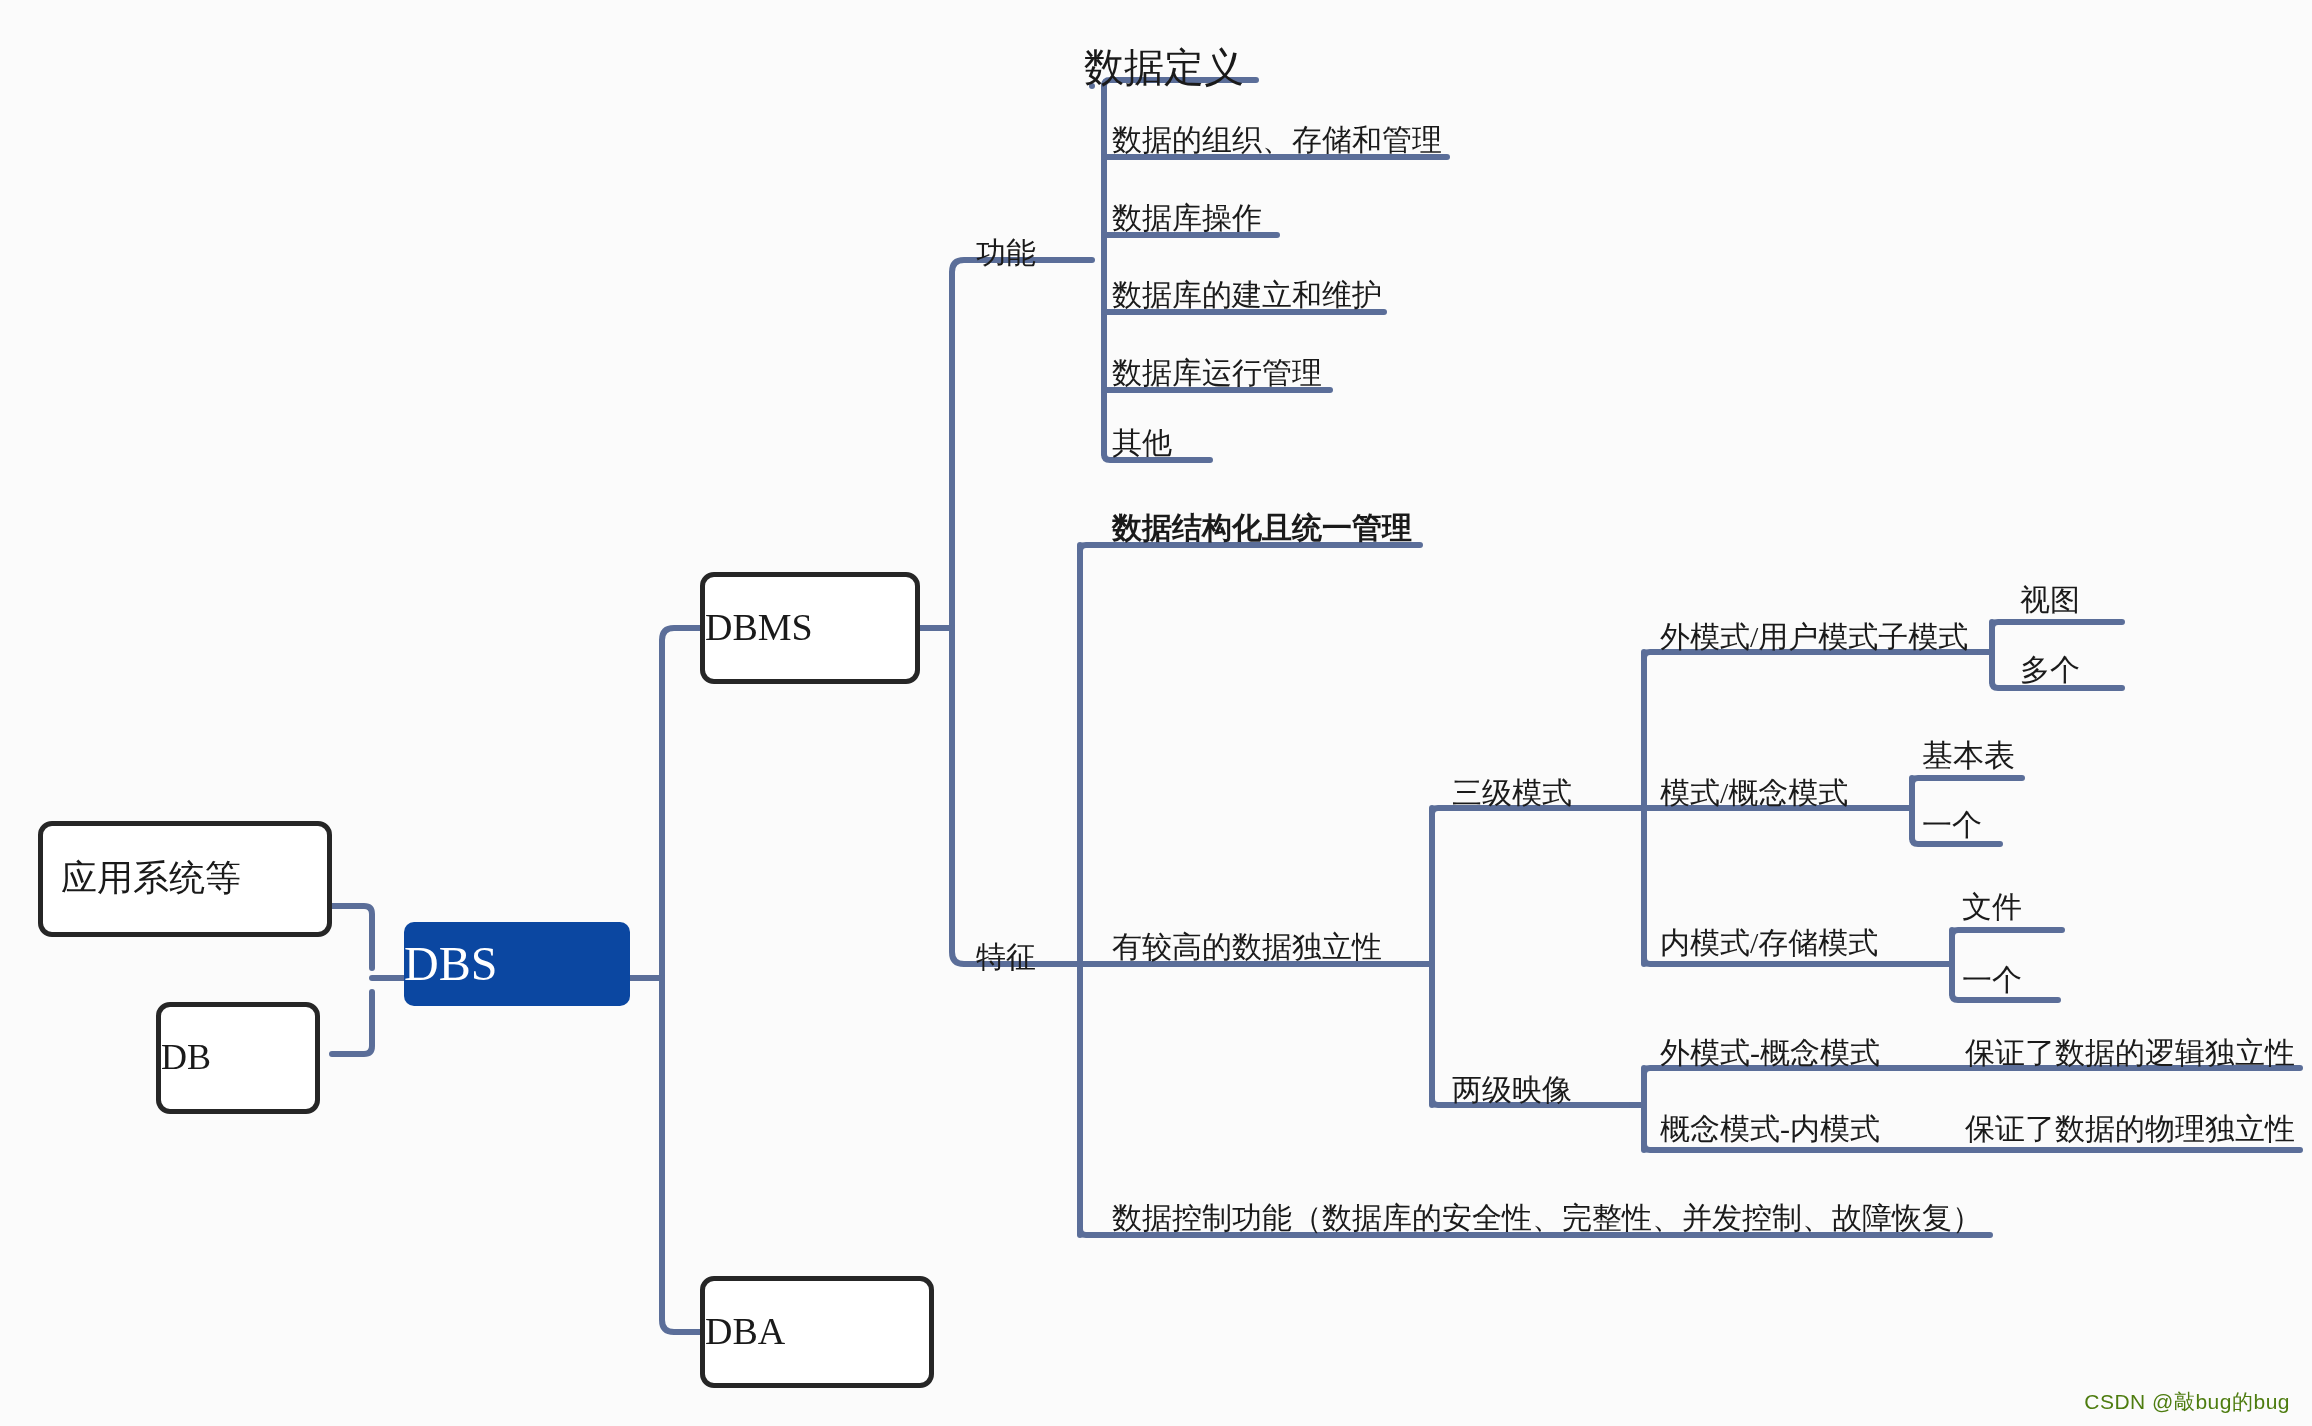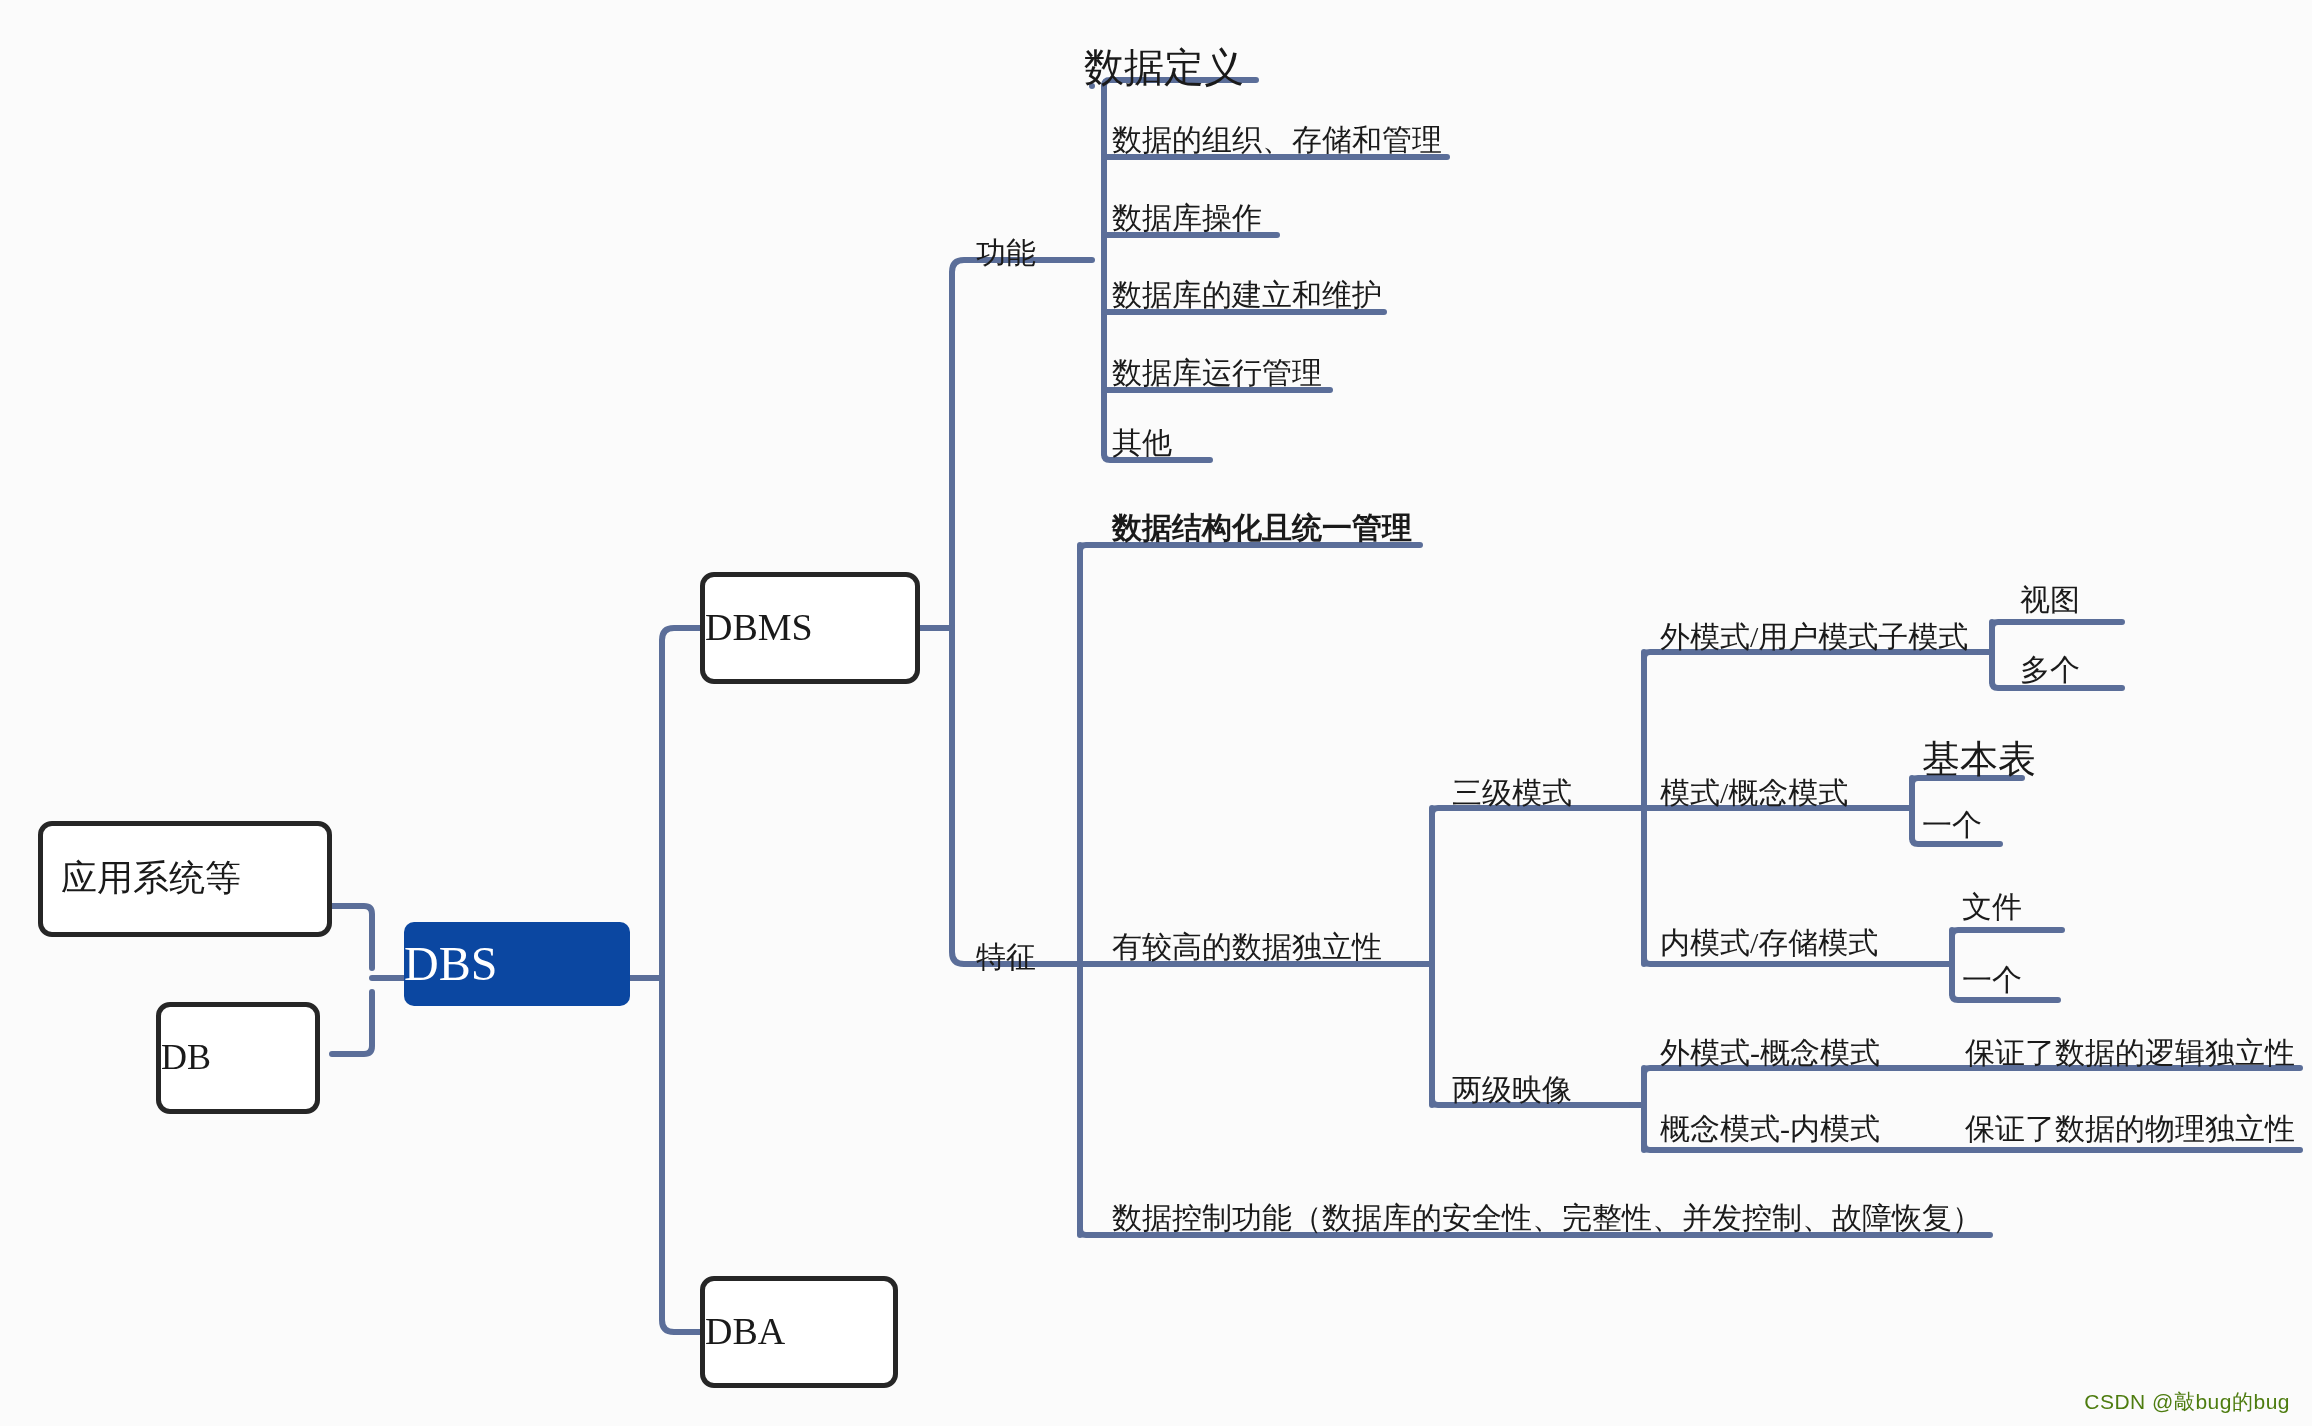--- a/index.html
+++ b/index.html
@@ -129,21 +129,21 @@
 </div>
 
 <div class="node root" style="left:404px;top:922px;width:226px;height:84px;font-size:48px;">
   <span>DBS</span>
 </div>
 
 <div class="node" style="left:700px;top:572px;width:220px;height:112px;font-size:38px;">
   <span>DBMS</span>
 </div>
 
-<div class="node" style="left:700px;top:1276px;width:198px;height:112px;font-size:38px;">
+<div class="node" style="left:700px;top:1276px;width:234px;height:112px;font-size:38px;">
   <span>DBA</span>
 </div>
 
 <div class="lbl" style="left:976px;top:238px;font-size:30px;">功能</div>
 <div class="lbl" style="left:976px;top:942px;font-size:30px;">特征</div>
 
 <div class="lbl" style="left:1068px;top:48px;font-size:40px;margin-left:16px;">数据定义</div>
 <div class="lbl" style="left:1112px;top:125px;font-size:30px;">数据的组织、存储和管理</div>
 <div class="lbl" style="left:1112px;top:203px;font-size:30px;">数据库操作</div>
 <div class="lbl" style="left:1112px;top:280px;font-size:30px;">数据库的建立和维护</div>
@@ -157,21 +157,21 @@
 <div class="lbl" style="left:1452px;top:778px;font-size:30px;">三级模式</div>
 <div class="lbl" style="left:1452px;top:1075px;font-size:30px;">两级映像</div>
 
 <div class="lbl" style="left:1660px;top:622px;font-size:30px;">外模式/用户模式子模式</div>
 <div class="lbl" style="left:1660px;top:778px;font-size:30px;">模式/概念模式</div>
 <div class="lbl" style="left:1660px;top:928px;font-size:30px;">内模式/存储模式</div>
 
 <div class="lbl" style="left:2020px;top:585px;font-size:30px;">视图</div>
 <div class="lbl" style="left:2020px;top:655px;font-size:30px;">多个</div>
 
-<div class="lbl" style="left:1922px;top:740px;font-size:38px;">基本表</div>
+<div class="lbl" style="left:1922px;top:740px;font-size:31px;">基本表</div>
 <div class="lbl" style="left:1922px;top:810px;font-size:30px;">一个</div>
 
 <div class="lbl" style="left:1962px;top:892px;font-size:30px;">文件</div>
 <div class="lbl" style="left:1962px;top:965px;font-size:30px;">一个</div>
 
 <div class="lbl" style="left:1660px;top:1038px;font-size:30px;">外模式-概念模式</div>
 <div class="lbl" style="left:1965px;top:1038px;font-size:30px;">保证了数据的逻辑独立性</div>
 
 <div class="lbl" style="left:1660px;top:1114px;font-size:30px;">概念模式-内模式</div>
 <div class="lbl" style="left:1965px;top:1114px;font-size:30px;">保证了数据的物理独立性</div>

